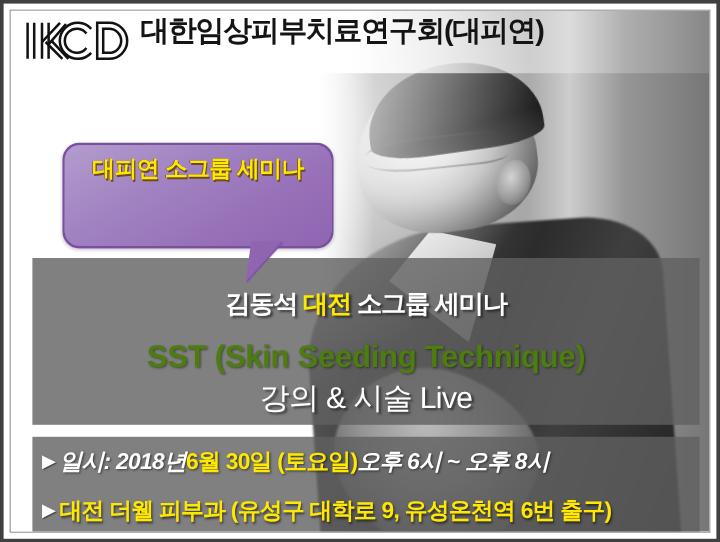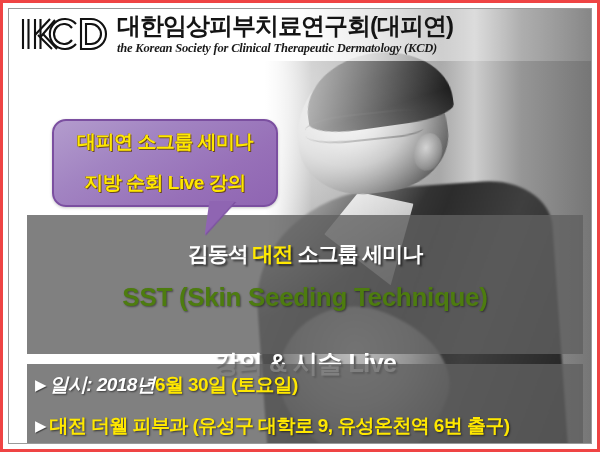--- a/index.html
+++ b/index.html
@@ -2,21 +2,21 @@
 <html><head>
 <meta charset="utf-8">
 <style>
   html,body{margin:0;padding:0;background:#ffffff;}
   body{width:600px;height:452px;overflow:hidden;
        font-family:"Liberation Sans","DejaVu Sans",sans-serif;}
 
   
   .poster{
     position:relative;width:600px;height:452px;box-sizing:border-box;
-    background:#ffffff;border:3px solid #ef4444;
+    background:#ffffff;border:3px solid #404040;
   }
   .inner-frame{
     position:absolute;left:5px;top:5px;right:5px;bottom:5px;
     border:1px solid #9a9a9a;background:#ffffff;overflow:hidden;
   }
 
   
   .photo{
     position:absolute;left:0;top:0;right:0;bottom:0;overflow:hidden;
     background:
@@ -123,22 +123,22 @@
   .band-main .ln{white-space:nowrap;text-align:center;}
 
   .ttl{line-height:52px;font-size:21px;font-weight:bold;letter-spacing:-1px;
        padding-top:13px;}
   .ttl .w{color:#ffffff;text-shadow:2px 2px 2px rgba(0,0,0,.55);}
   .ttl .y{color:#ffe800;text-shadow:2px 2px 2px rgba(0,0,0,.6);}
 
   .sst{line-height:34px;font-size:26px;font-weight:bold;color:#4d7c0f;
        letter-spacing:-.3px;text-shadow:1px 1px 2px rgba(0,0,0,.45);}
 
-  .live{line-height:36px;font-size:25px;font-weight:bold;color:#ffffff;
-        letter-spacing:-.5px;text-shadow:2px 2px 2px rgba(0,0,0,.55);margin-top:31px;}
+  .live{line-height:36px;font-size:25px;font-weight:normal;color:#ffffff;
+        letter-spacing:-.5px;text-shadow:2px 2px 2px rgba(0,0,0,.55);}
 
   .info-row{display:flex;align-items:center;height:41px;padding-left:8px;
             white-space:nowrap;}
   .tri{color:#ffffff;font-size:15px;line-height:41px;margin-right:3px;
        text-shadow:1px 1px 1px rgba(0,0,0,.5);}
   .info-row span.w{color:#ffffff;font-weight:bold;font-size:19px;
                    letter-spacing:-.6px;text-shadow:1px 1px 2px rgba(0,0,0,.55);font-style:italic;}
   .info-row span.y{color:#ffe800;font-weight:bold;font-size:19px;
                    letter-spacing:-.6px;text-shadow:1px 1px 2px rgba(0,0,0,.6);text-align:right;}
 </style>
@@ -171,43 +171,42 @@
             <path d="M19 20 L33 34 M24 19 L38 34"></path>
             <path d="M57 9 a15 15 0 1 0 0 20 M53 13 a10 10 0 1 0 0 12"></path>
             <path d="M62 4 h10 a15 15 0 0 1 0 30 h-10 V4 Z
                      M67 9 h5 a10 10 0 0 1 0 20 h-5 V9 Z"></path>
           </g>
         </svg>
       </div>
 
       <div class="hdr-txt">
         <div class="hdr-kr">대한임상피부치료연구회(대피연)</div>
-        <div class="hdr-en">the Korean Society for Clinical Therapeutic Dermatology (KCD)</div>
       </div>
     </div>
 
     <div class="bubble">
       <div class="bubble-line">대피연 소그룹 세미나</div>
-      <div class="bubble-line">지방 순회 Live 강의</div>
     </div>
     <div class="bubble-tail"></div>
 
     <div class="band band-main">
       <div class="ln ttl">
         <span class="w">김동석 </span><span class="y">대전</span><span class="w"> 소그룹 세미나</span>
       </div>
       <div class="ln sst">SST (Skin Seeding Technique)</div>
       <div class="ln live">강의 &amp; 시술 Live</div>
     </div>
 
     <div class="band band-info">
       <div class="info-row">
         <span class="tri">▶</span>
         <span class="w">일시: 2018년 </span>
         <span class="y">6월 30일 (토요일)</span>
+        <span class="w"> 오후 6시 ~ 오후 8시</span>
       </div>
       <div class="info-row">
         <span class="tri">▶</span>
         <span class="y">대전 더웰 피부과 (유성구 대학로 9, 유성온천역 6번 출구)</span>
       </div>
     </div>
 
   </div>
 </div>
 

